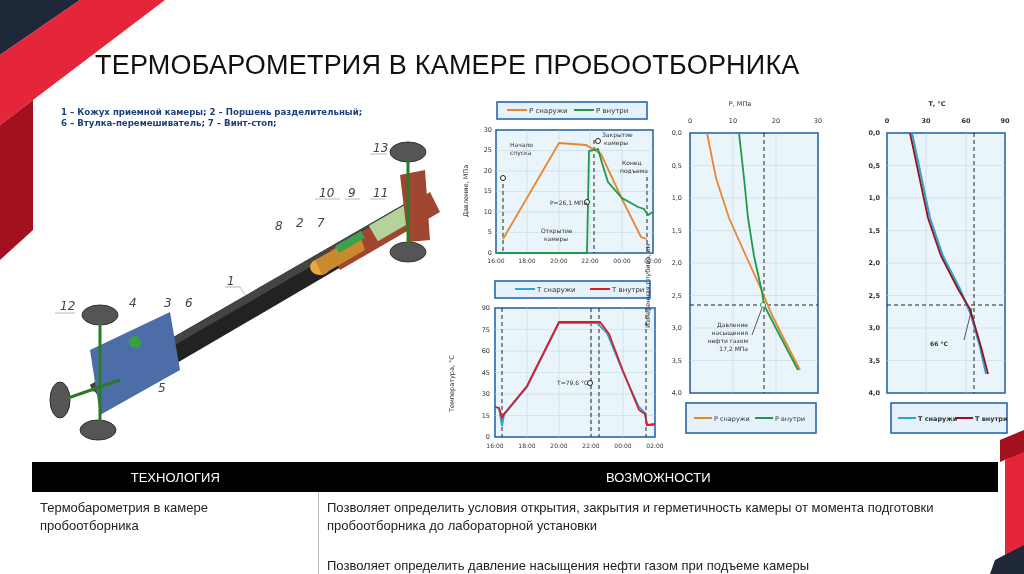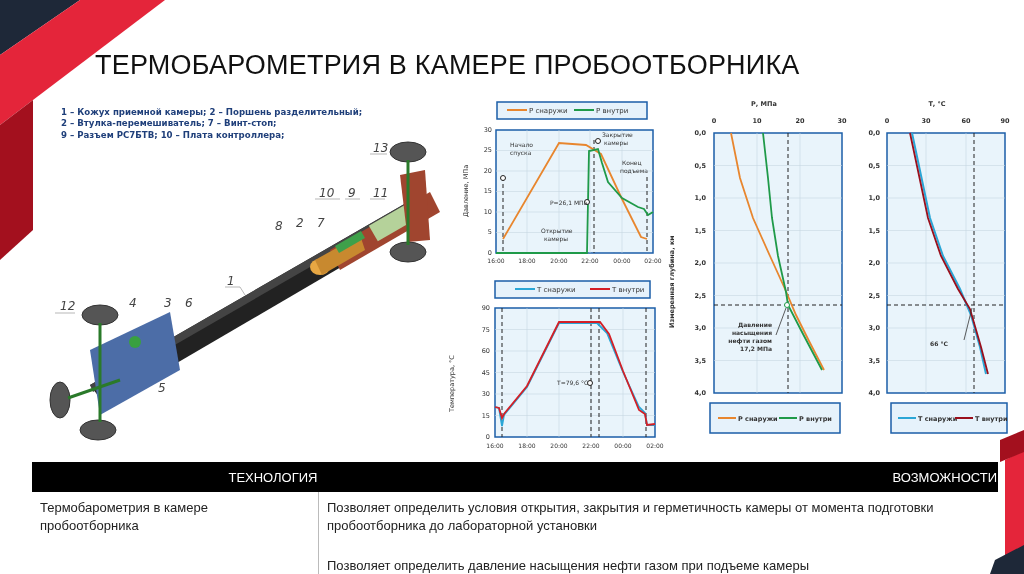--- a/index.html
+++ b/index.html
@@ -6,21 +6,21 @@
   body{width:1024px;height:574px;position:relative;overflow:hidden;background:#ffffff;font-family:"Liberation Sans",sans-serif;}
   .deco{position:absolute;left:0;top:0;width:1024px;height:574px;pointer-events:none;}
   .title{position:absolute;left:95px;top:50px;font-size:27px;color:#111;letter-spacing:0.2px;font-family:"Liberation Sans",sans-serif;white-space:nowrap;}
   .legend-list{position:absolute;left:47px;top:107px;font-size:8.6px;line-height:11.3px;color:#1f3f7a;font-family:"DejaVu Sans",sans-serif;font-weight:bold;}
   .legend-list div{white-space:nowrap;margin-left:14px;}
   .device{position:absolute;left:30px;top:130px;width:420px;height:320px;}
   .chart{position:absolute;}
   .chart svg{display:block;}
   .svgtext{font-family:"DejaVu Sans",sans-serif;}
   table.info{position:absolute;left:32px;top:462px;width:966px;border-collapse:collapse;font-family:"Liberation Sans",sans-serif;font-size:13px;}
-  table.info th{background:#000;color:#fff;text-align:right;font-weight:normal;padding:6px 1px;height:18px;}
+  table.info th{background:#000;color:#fff;text-align:center;font-weight:normal;padding:6px 1px;height:18px;}
   table.info td{vertical-align:top;padding:7px 8px;color:#222;line-height:18px;}
   table.info td.col1{width:270px;border-right:1px solid #bbb;}
   table.info tr.body{border-bottom:2px solid #555;}
   .cap{margin-bottom:22px;}
 </style>
 </head>
 <body>
 
 <svg class="deco" viewBox="0 0 1024 574">
   <polygon points="0,0 80,0 0,55" fill="#1e2838"></polygon>
@@ -28,22 +28,21 @@
   <polygon points="0,125 33,100 33,230 0,260" fill="#a3101e"></polygon>
   <polygon points="1005,460 1024,450 1024,574 1005,574" fill="#e4253a"></polygon>
   <polygon points="1000,440 1024,430 1024,452 1000,462" fill="#a3101e"></polygon>
   <polygon points="995,560 1024,545 1024,574 990,574" fill="#1e2838"></polygon>
 </svg>
 
 <div class="title">ТЕРМОБАРОМЕТРИЯ В КАМЕРЕ ПРОБООТБОРНИКА</div>
 
 <div class="legend-list">
   <div>1 – Кожух приемной камеры; 2 – Поршень разделительный;</div>
-  <div>2 – Втулка-перемешиватель; 7 – Винт-стоп;</div>
-  <div>9 – Разъем РС7БТВ; 10 – Плата контроллера;</div>
+  <div>6 – Втулка-перемешиватель; 7 – Винт-стоп;</div>
 </div>
 
 <svg class="device" viewBox="0 0 420 320">
 
   <polygon points="60,255 390,65 400,85 75,275" fill="#222"></polygon>
   <polygon points="60,255 390,65 393,72 63,262" fill="#444"></polygon>
 
   <polygon points="300,120 400,62 410,82 310,140" fill="#a0452f"></polygon>
   <rect x="340" y="82" width="50" height="18" fill="#b5d29a" transform="rotate(-30 365 91)"></rect>
   <polygon points="370,45 395,40 400,110 378,112" fill="#a0452f"></polygon>
@@ -198,21 +197,21 @@
         <line x1="159" y1="31" x2="159" y2="160"></line>
         <line x1="206" y1="31" x2="206" y2="160"></line>
     </g>
     <polyline fill="none" stroke="#2aa6d6" stroke-width="1.8" points="55,130 59,131 62,149 64,138 87,110 119,46 157,46 167,56 183,95 199,130 205,136 207,148 215,148"></polyline>
     <polyline fill="none" stroke="#d41f26" stroke-width="1.8" points="55,130 59,131 62,141 64,137 87,109 119,45 160,45 169,57 183,94 199,133 205,137 207,148 215,147"></polyline>
     <circle cx="150" cy="106" r="2.5" fill="#fff" stroke="#222"></circle>
     <text class="svgtext" x="117" y="108" font-size="6" fill="#333">Т=79,6 °С</text>
   </svg>
 </div>
 
-<div class="chart" style="left:664px;top:98px;width:188px;height:340px;font-weight:bold;">
+<div class="chart" style="left:640px;top:98px;width:188px;height:340px;">
   <svg width="188" height="340" viewBox="0 0 188 340">
     <text class="svgtext" x="100" y="8" font-size="6.5" fill="#333" text-anchor="middle">Р, МПа</text>
     <g class="svgtext" font-size="6.5" fill="#333" text-anchor="middle">
       <text x="50" y="25">0</text>
         <text x="93" y="25">10</text>
         <text x="136" y="25">20</text>
         <text x="178" y="25">30</text>
     </g>
     <rect x="50" y="35" width="128" height="260" fill="#e9f4fb" stroke="#1b5ea8" stroke-width="1.5"></rect>
     <g stroke="#c8d6e2" stroke-width="0.6">

